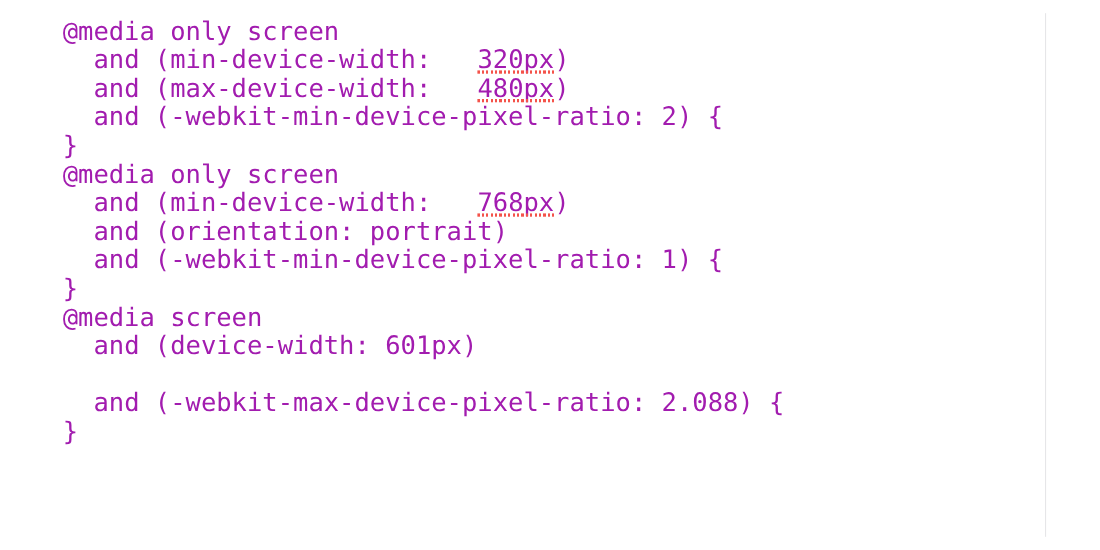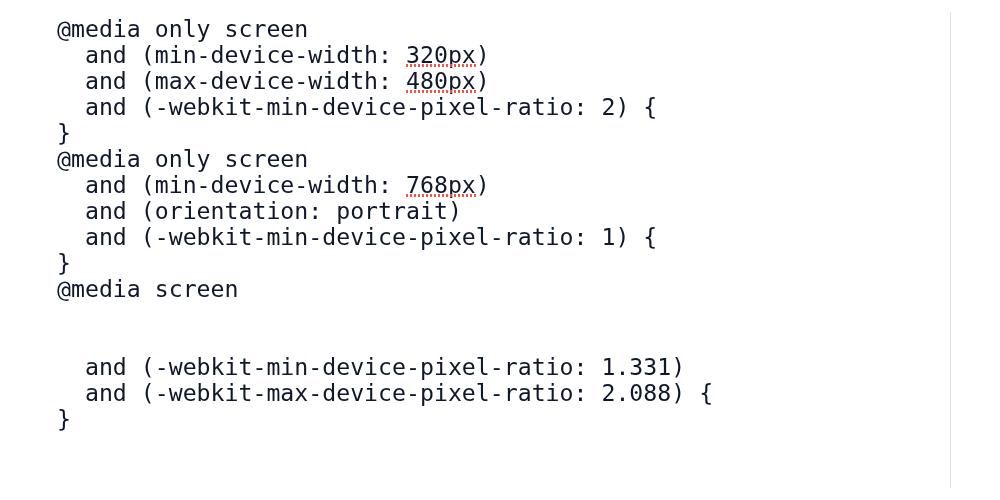--- a/index.html
+++ b/index.html
@@ -40,36 +40,37 @@
     bottom: 0;
     background: transparent;
   }
 
   .code-line {
     position: relative;
     height: 26px;
     line-height: 26px;
     font-family: "DejaVu Sans Mono", monospace;
     font-size: 23.2px;
-    color: #0f172a;
+    color: #a21caf;
     white-space: pre;
     letter-spacing: 0px;
     font-weight: 400;
   }
 
   .code-line .ind {
     display: inline;
     white-space: pre;
   }
 
   
   .misspelled {
     position: relative;
     display: inline-block;
     white-space: pre;
+    margin-left: 28px;
   }
   .misspelled::after {
     content: "";
     position: absolute;
     left: 0;
     right: 0;
     bottom: 1px;
     height: 3px;
     background-image: repeating-linear-gradient(
       to right,
@@ -92,20 +93,19 @@
       <div class="code-line"><span class="ind">  </span><span>and (min-device-width: </span><span class="misspelled">320px</span><span>)</span></div>
       <div class="code-line"><span class="ind">  </span><span>and (max-device-width: </span><span class="misspelled">480px</span><span>)</span></div>
       <div class="code-line"><span class="ind">  </span><span>and (-webkit-min-device-pixel-ratio: 2) {</span></div>
       <div class="code-line"><span>}</span></div>
       <div class="code-line"><span>@media only screen</span></div>
       <div class="code-line"><span class="ind">  </span><span>and (min-device-width: </span><span class="misspelled">768px</span><span>)</span></div>
       <div class="code-line"><span class="ind">  </span><span>and (orientation: portrait)</span></div>
       <div class="code-line"><span class="ind">  </span><span>and (-webkit-min-device-pixel-ratio: 1) {</span></div>
       <div class="code-line"><span>}</span></div>
       <div class="code-line"><span>@media screen</span></div>
+      <div class="code-line"><span class="ind">  </span><span>and (device-width: 601px)</span></div>
       <div class="code-line"><span class="ind">  </span></div>
-      <div class="code-line"><span class="ind">  </span></div>
-      <div class="code-line"><span class="ind">  </span><span>and (-webkit-min-device-pixel-ratio: 1.331)</span></div>
       <div class="code-line"><span class="ind">  </span><span>and (-webkit-max-device-pixel-ratio: 2.088) {</span></div>
       <div class="code-line"><span>}</span></div>
     </div>
 
 </div>
 
 </body></html>

